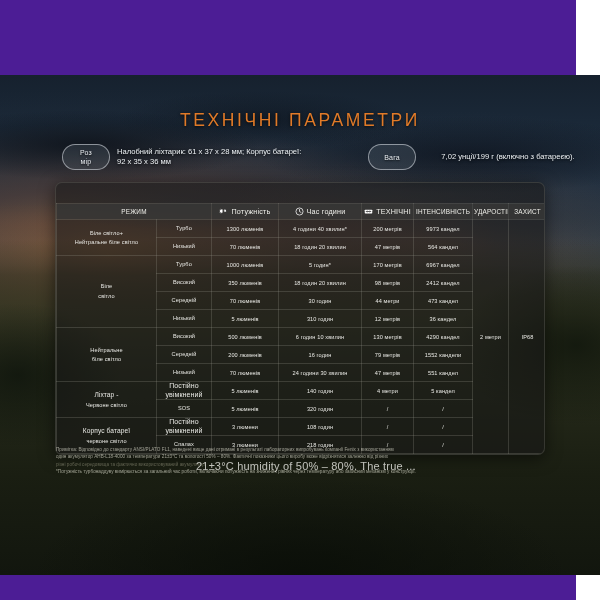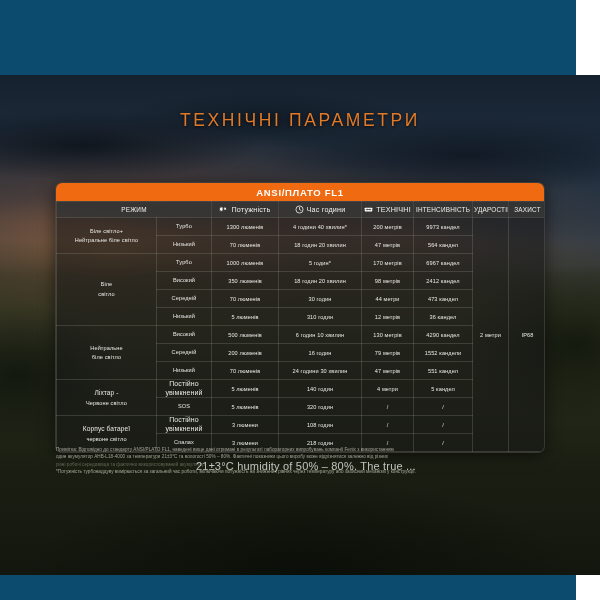--- a/index.html
+++ b/index.html
@@ -7,21 +7,21 @@
   html, body {
     width: 600px; height: 600px;
     background: #ffffff;
     font-family: "Liberation Sans", sans-serif;
     overflow: hidden;
   }
 
   #stage {
     position: relative;
     width: 576px; height: 600px;
-    background: #0c4a6e;
+    background: #4c1d95;
   }
 
   
   .photo {
     position: absolute;
     left: 0; top: 75px;
     width: 600px; height: 500px;
     overflow: hidden;
     background:
       
@@ -139,20 +139,21 @@
     font-size: 9.5px;
     font-weight: bold;
     letter-spacing: 0.7px;
     display: flex; align-items: center; justify-content: center;
   }
 
   table.specs {
     width: 100%;
     border-collapse: collapse;
     table-layout: fixed;
+    margin-top: 20px;
   }
   table.specs td, table.specs th {
     border: 1px solid rgba(150,150,140,0.26);
     color: #e8e8e4;
     text-align: center;
     vertical-align: middle;
     padding: 0 1px;
     overflow: hidden;
   }
   table.specs thead th {
@@ -207,24 +208,41 @@
 
 <div id="stage">
 
   <div class="photo">
     <div class="clouds"></div>
     <div class="foliage"></div>
   </div>
 
   <div class="headline">ТЕХНІЧНІ ПАРАМЕТРИ</div>
 
+  <div class="spec-row">
+
+    <div class="spec left">
+      <div class="pill">
+        <span>Роз</span>
+        <span>мір</span>
+      </div>
+      <div class="spec-text">Налобний ліхтарик: 61 x 37 x 28 мм; Корпус батареї: 92 x 35 x 36 мм</div>
+    </div>
+
+    <div class="spec right">
+      <div class="pill">
+        <span>Вага</span>
+      </div>
+      <div class="spec-text">7,02 унції/199 г (включно з батареєю).</div>
+    </div>
+
+  </div>
 
   <div class="card">
 
-    <div class="card-title">ANSI/ПЛАТО FL1</div>
 
     <table class="specs">
       <colgroup>
         <col style="width:100px">
           <col style="width:55px">
           <col style="width:67px">
         <col style="width:83px">
           <col style="width:52px">
           <col style="width:59px">
         <col style="width:36px">

